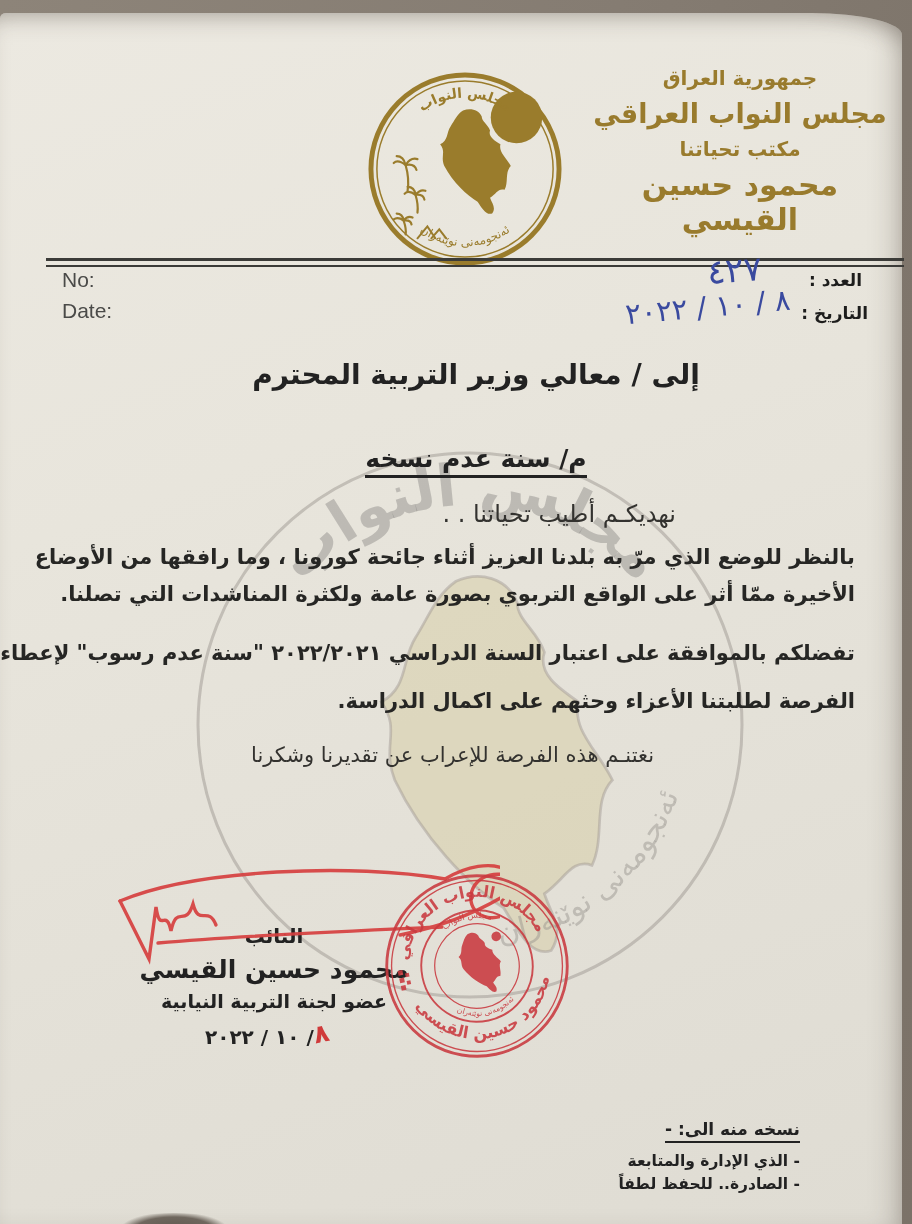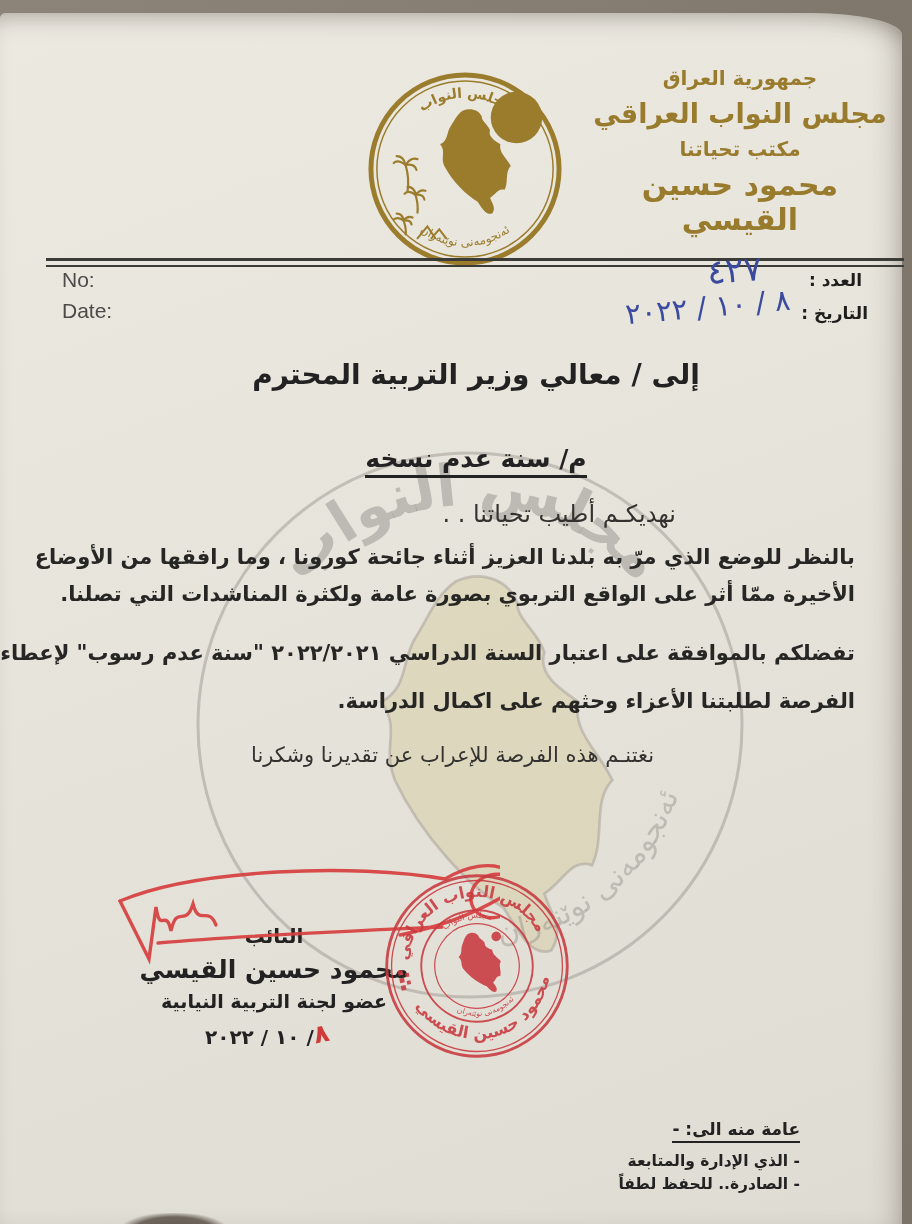--- a/index.html
+++ b/index.html
@@ -210,19 +210,19 @@
     </text>
     <text font-size="9" fill="#c9393f">
       <textPath href="#stInTop" startOffset="50%" text-anchor="middle">مجلس النواب</textPath>
     </text>
     <text font-size="8" fill="#c9393f">
       <textPath href="#stInBot" startOffset="50%" text-anchor="middle">ئەنجومەنی نوێنەران</textPath>
     </text>
   </svg>
 
   <div class="footer">
-    <div class="fh">عامة منه الى: -</div>
+    <div class="fh">نسخه منه الى: -</div>
     <div class="fl">- الذي الإدارة والمتابعة</div>
     <div class="fl">- الصادرة.. للحفظ لطفاً</div>
   </div>
 
   <div class="curl"></div>
 </div>
 
 </body></html>

